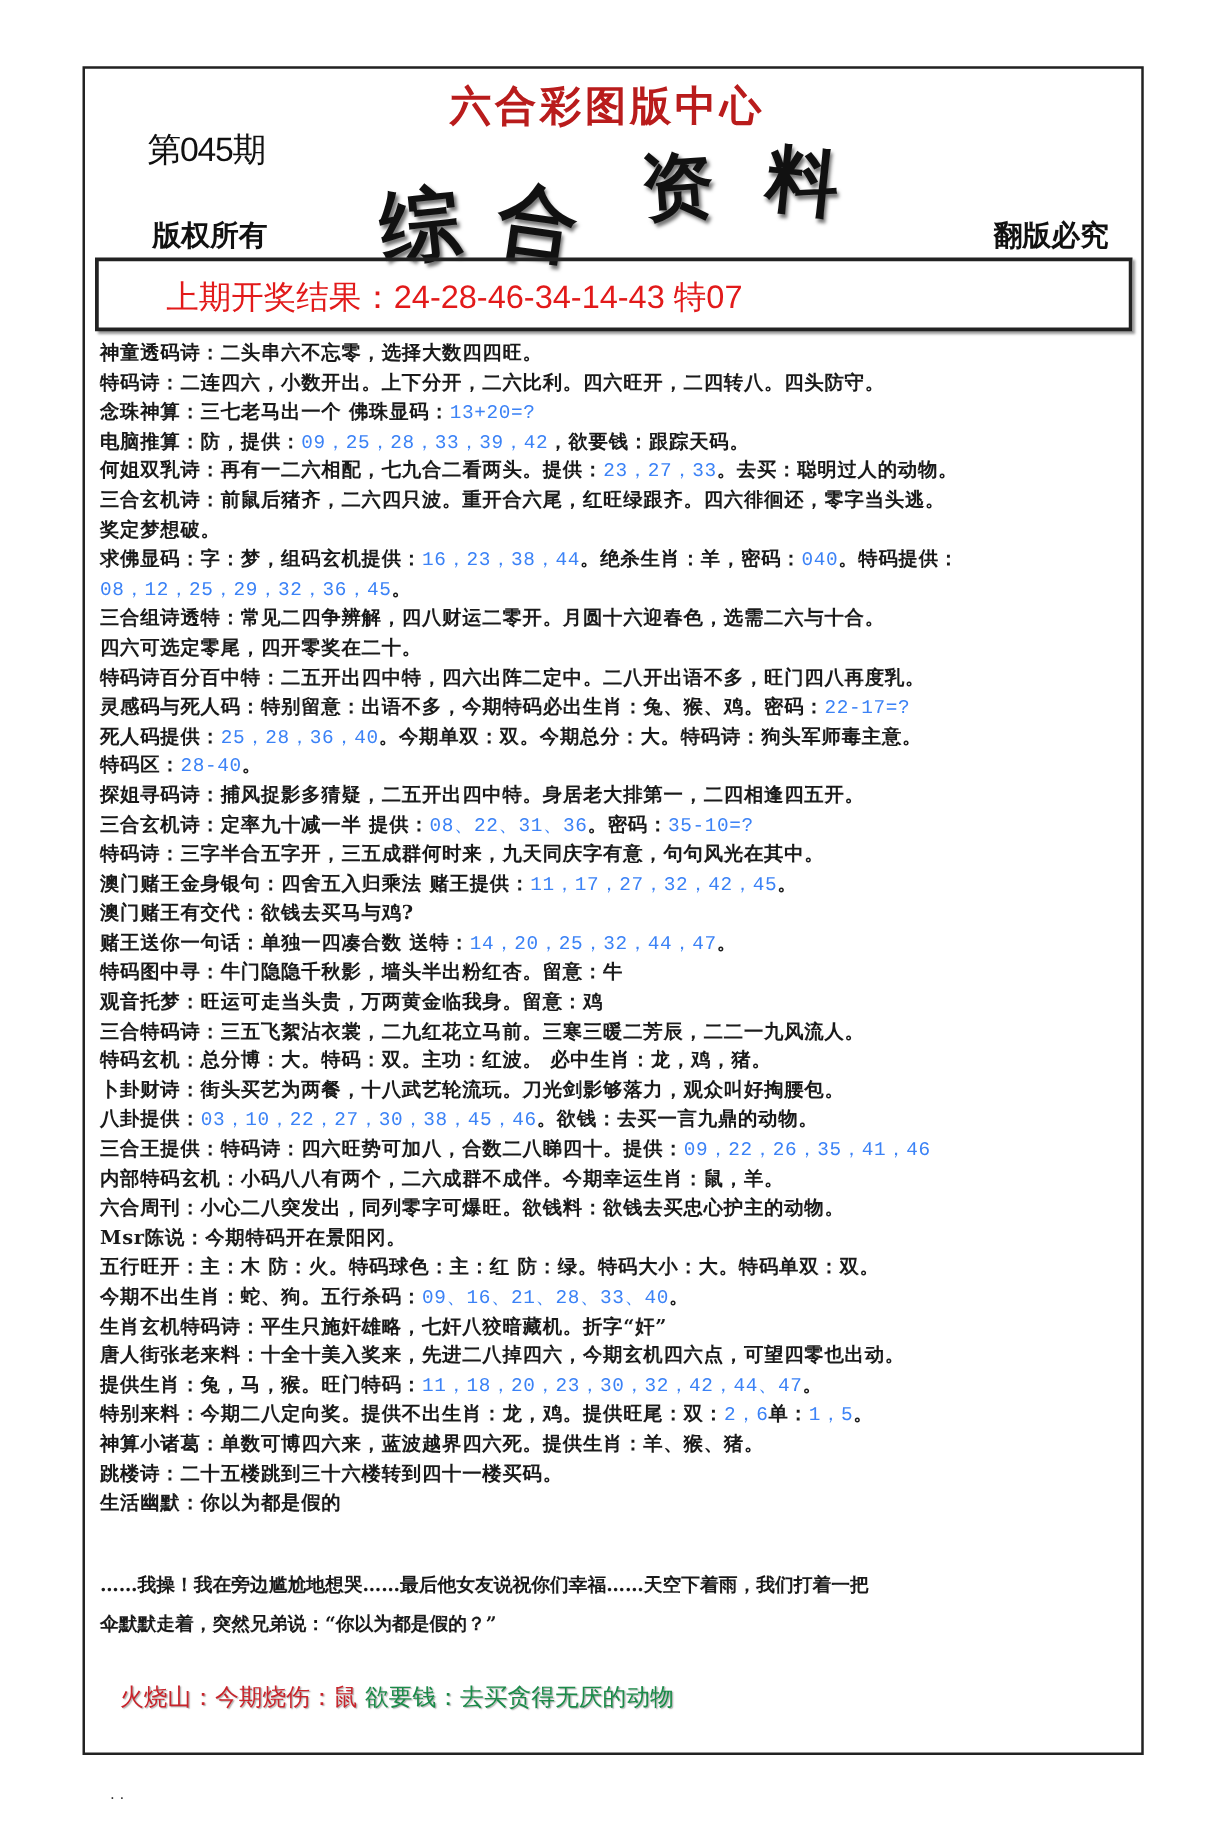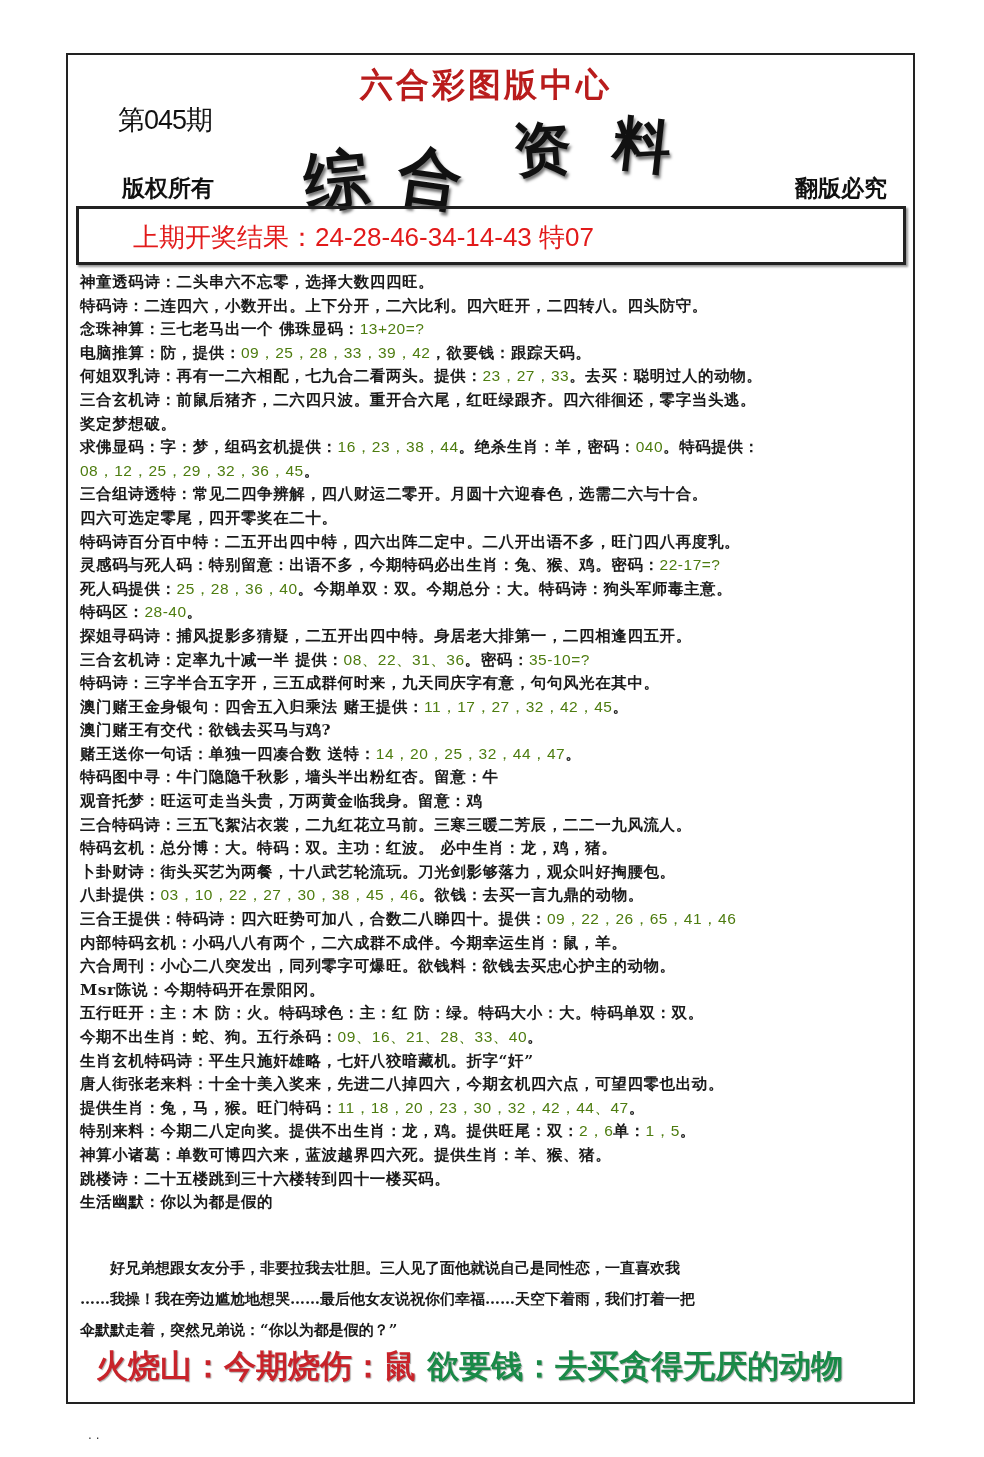--- a/index.html
+++ b/index.html
@@ -35,29 +35,29 @@
     .result-text {
       position: absolute; left: 54px; top: 11px; font-size: 26px; color: #e21a1a;
       font-family: "Liberation Sans", sans-serif; white-space: nowrap;
     }
     .lines { position: absolute; left: 12px; top: 215px; width: 830px; }
     .line {
       height: 23.6px; line-height: 23.6px; font-size: 15.5px; white-space: nowrap;
       font-weight: bold; color: #1a1a1a; letter-spacing: 0.6px;
       font-family: "DejaVu Serif", serif;
     }
-    .line .num { font-weight: normal; color: #4d7c0f; font-family: Liberation Sans, sans-serif; letter-spacing: 0.5px; text-align: right; }
+    .line .num { font-weight: normal; color: #3b82f6; font-family: Liberation Mono, monospace; letter-spacing: 0.5px; text-align: right; }
     .story { position: absolute; left: 12px; top: 1198px; width: 830px; }
     .story .p {
       height: 31px; line-height: 31px; font-size: 15px; font-weight: bold;
       font-family: "DejaVu Serif", serif; white-space: nowrap; color: #1a1a1a;
     }
     .footer {
       position: absolute; left: 28px; top: 1290px; white-space: nowrap;
-      font-size: 32px; font-weight: bold; font-family: "DejaVu Serif", serif;
+      font-size: 19px; font-weight: normal; font-family: "DejaVu Serif", serif;
       text-shadow: 1px 1px 1px #aaa;
     }
     .red { color: #c8232a; }
     .green { color: #1a8a48; }
     .dots { position: absolute; left: 88px; top: 1428px; font-size: 12px; color: #333; }
   </style>
 </head>
 <body>
 
 <div class="sheet">
@@ -98,37 +98,36 @@
       <div class="line"><span>特码诗：三字半合五字开，三五成群何时来，九天同庆字有意，句句风光在其中。</span></div>
       <div class="line"><span>澳门赌王金身银句：四舍五入归乘法  赌王提供：</span><span class="num">11，17，27，32，42，45</span><span>。</span></div>
       <div class="line"><span>澳门赌王有交代：欲钱去买马与鸡?</span></div>
       <div class="line"><span>赌王送你一句话：单独一四凑合数 送特：</span><span class="num">14，20，25，32，44，47</span><span>。</span></div>
       <div class="line"><span>特码图中寻：牛门隐隐千秋影，墙头半出粉红杏。留意：牛</span></div>
       <div class="line"><span>观音托梦：旺运可走当头贵，万两黄金临我身。留意：鸡</span></div>
       <div class="line"><span>三合特码诗：三五飞絮沾衣裳，二九红花立马前。三寒三暖二芳辰，二二一九风流人。</span></div>
       <div class="line"><span>特码玄机：总分博：大。特码：双。主功：红波。  必中生肖：龙，鸡，猪。</span></div>
       <div class="line"><span>卜卦财诗：街头买艺为两餐，十八武艺轮流玩。刀光剑影够落力，观众叫好掏腰包。</span></div>
       <div class="line"><span>八卦提供：</span><span class="num">03，10，22，27，30，38，45，46</span><span>。欲钱：去买一言九鼎的动物。</span></div>
-      <div class="line"><span>三合王提供：特码诗：四六旺势可加八，合数二八睇四十。提供：</span><span class="num">09，22，26，65，41，46</span><span></span></div>
+      <div class="line"><span>三合王提供：特码诗：四六旺势可加八，合数二八睇四十。提供：</span><span class="num">09，22，26，35，41，46</span><span></span></div>
       <div class="line"><span>内部特码玄机：小码八八有两个，二六成群不成伴。今期幸运生肖：鼠，羊。</span></div>
       <div class="line"><span>六合周刊：小心二八突发出，同列零字可爆旺。欲钱料：欲钱去买忠心护主的动物。</span></div>
       <div class="line"><span>Msr陈说：今期特码开在景阳冈。</span></div>
       <div class="line"><span>五行旺开：主：木 防：火。特码球色：主：红 防：绿。特码大小：大。特码单双：双。</span></div>
       <div class="line"><span>今期不出生肖：蛇、狗。五行杀码：</span><span class="num">09、16、21、28、33、40</span><span>。</span></div>
       <div class="line"><span>生肖玄机特码诗：平生只施奸雄略，七奸八狡暗藏机。折字“奸”</span></div>
       <div class="line"><span>唐人街张老来料：十全十美入奖来，先进二八掉四六，今期玄机四六点，可望四零也出动。</span></div>
       <div class="line"><span>提供生肖：兔，马，猴。旺门特码：</span><span class="num">11，18，20，23，30，32，42，44、47</span><span>。</span></div>
       <div class="line"><span>特别来料：今期二八定向奖。提供不出生肖：龙，鸡。提供旺尾：双：</span><span class="num">2，6</span><span>单：</span><span class="num">1，5</span><span>。</span></div>
       <div class="line"><span>神算小诸葛：单数可博四六来，蓝波越界四六死。提供生肖：羊、猴、猪。</span></div>
       <div class="line"><span>跳楼诗：二十五楼跳到三十六楼转到四十一楼买码。</span></div>
       <div class="line"><span>生活幽默：你以为都是假的</span></div>
     </div>
 
   <div class="story">
-    <div class="p">　　好兄弟想跟女友分手，非要拉我去壮胆。三人见了面他就说自己是同性恋，一直喜欢我</div>
     <div class="p">……我操！我在旁边尴尬地想哭……最后他女友说祝你们幸福……天空下着雨，我们打着一把</div>
     <div class="p">伞默默走着，突然兄弟说：“你以为都是假的？”</div>
   </div>
 
   <div class="footer">
     <span class="red">火烧山：今期烧伤：鼠</span>
     <span class="green">欲要钱：去买贪得无厌的动物</span>
   </div>
 </div>
 <div class="dots">. .</div>

